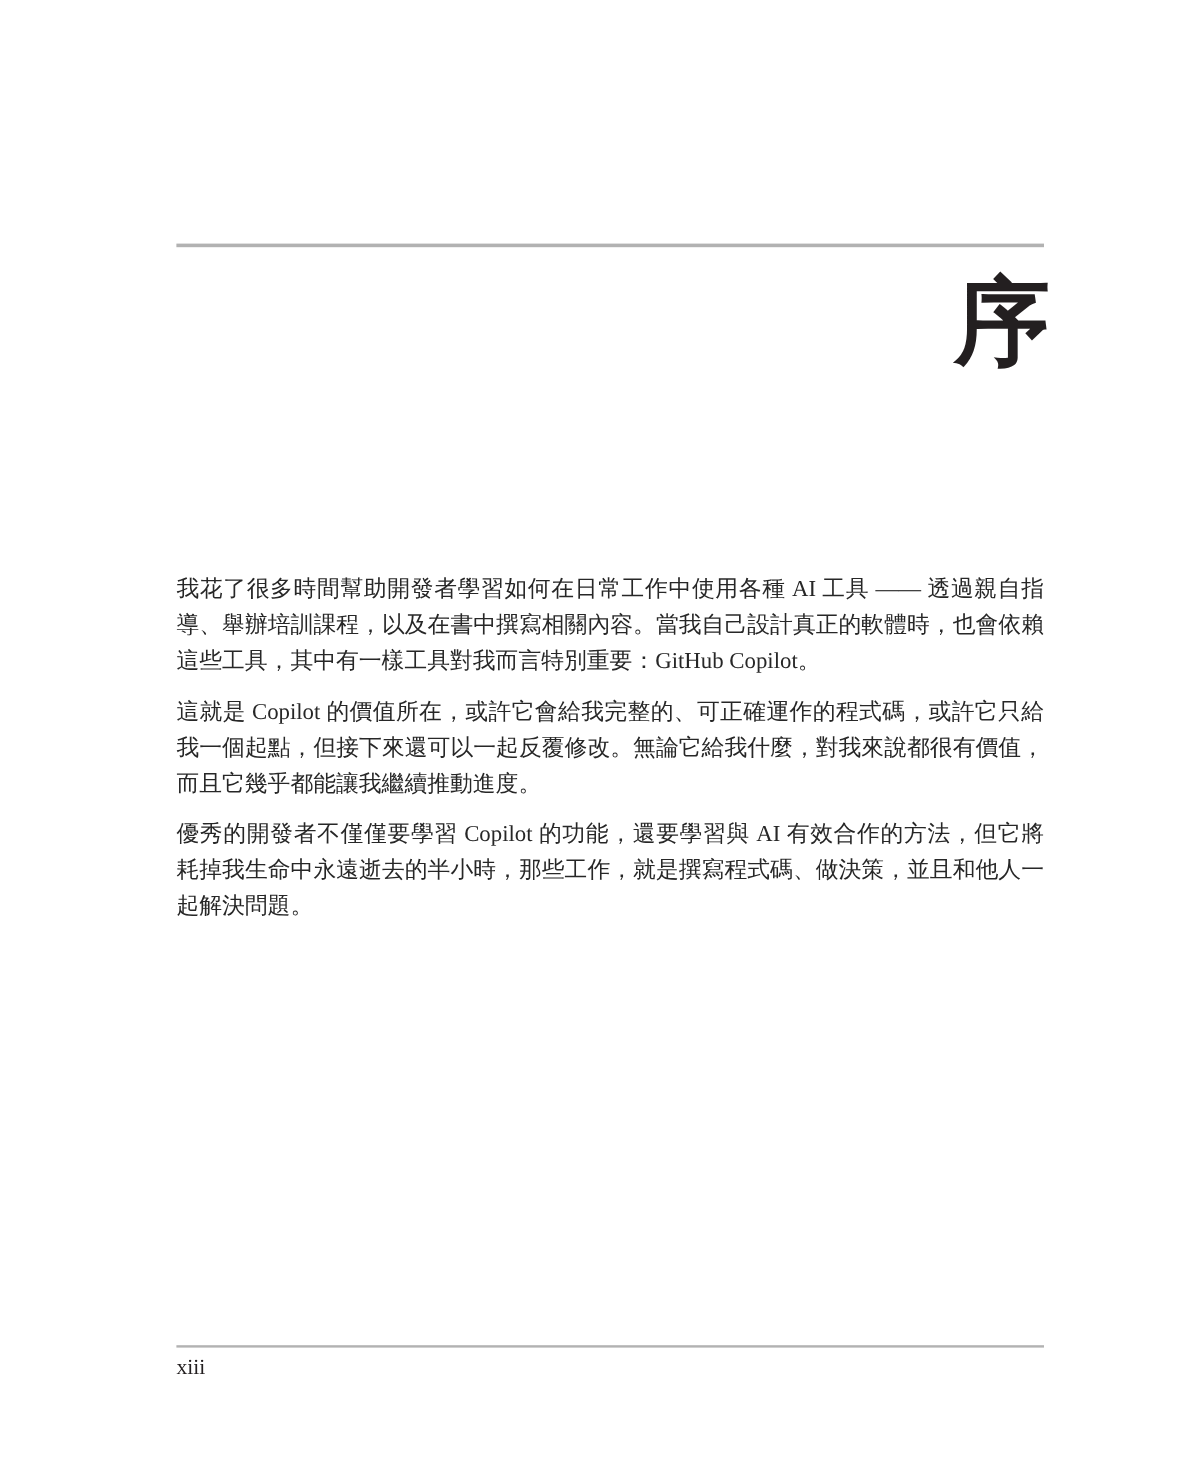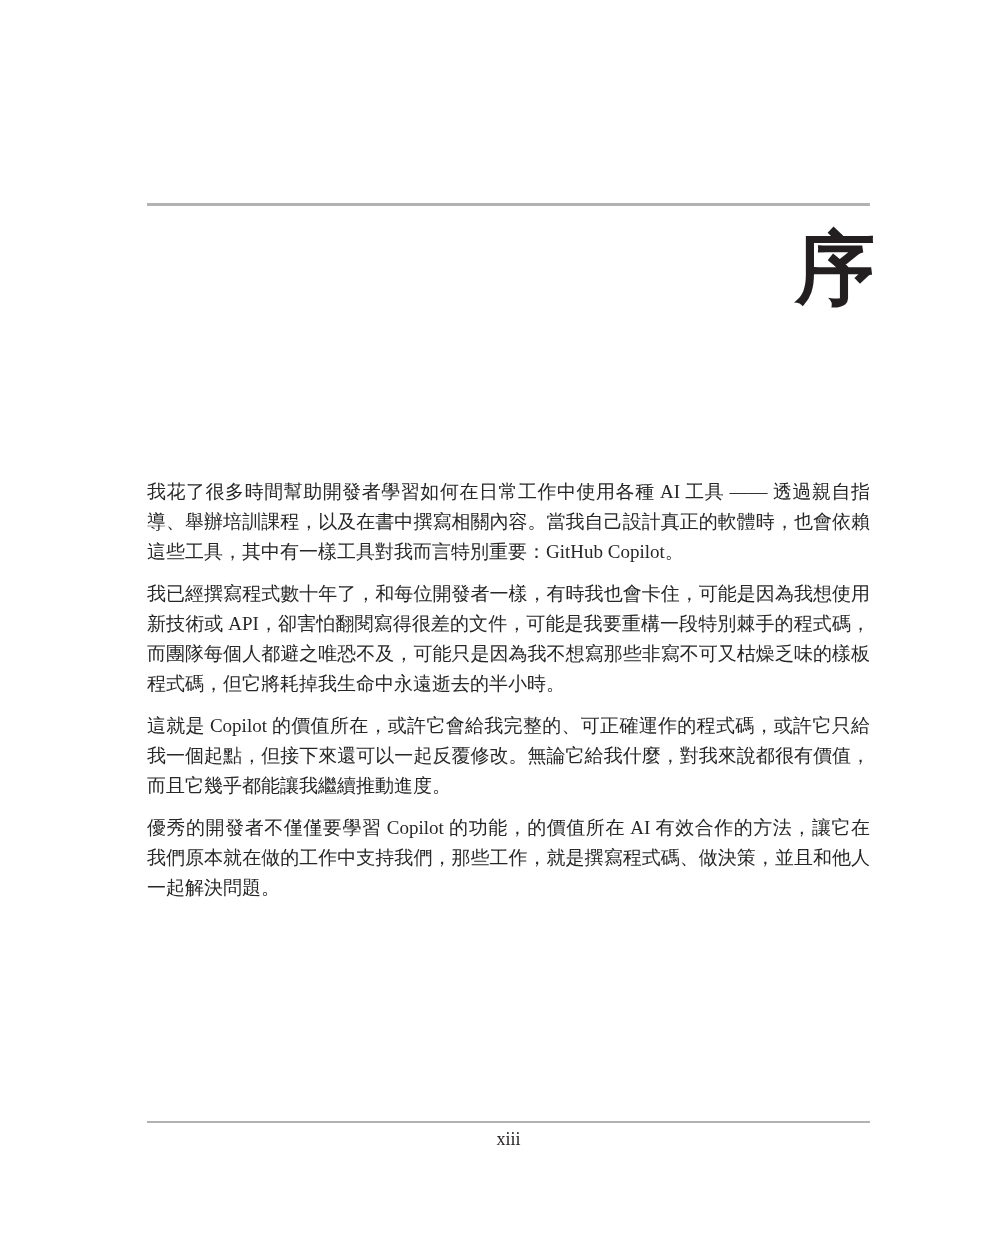--- a/index.html
+++ b/index.html
@@ -55,39 +55,38 @@
   }
   .body-text p {
     margin: 0 0 12px 0;
     padding: 0;
   }
   .page-number {
     position: absolute;
     left: 147px;
     top: 1128px;
     width: 723px;
-    text-align: center;
+    text-align: left;
     font-size: 18px;
     line-height: 22px;
     color: #231f20;
   }
 </style>
 </head>
 <body>
 
 <div class="page">
 
   <div class="rule rule-top"></div>
 
   <div class="chapter-title">序</div>
 
   <div class="body-text">
     <p>我花了很多時間幫助開發者學習如何在日常工作中使用各種 AI 工具 —— 透過親自指導、舉辦培訓課程，以及在書中撰寫相關內容。當我自己設計真正的軟體時，也會依賴這些工具，其中有一樣工具對我而言特別重要：GitHub Copilot。</p>
-    <p>我已經撰寫程式數十年了，和每位開發者一樣，有時我也會卡住，可能是因為我想使用新技術或 API，卻害怕翻閱寫得很差的文件，可能是我要重構一段特別棘手的程式碼，而團隊每個人都避之唯恐不及，可能只是因為我不想寫那些非寫不可又枯燥乏味的樣板程式碼，但它將耗掉我生命中永遠逝去的半小時。</p>
     <p>這就是 Copilot 的價值所在，或許它會給我完整的、可正確運作的程式碼，或許它只給我一個起點，但接下來還可以一起反覆修改。無論它給我什麼，對我來說都很有價值，而且它幾乎都能讓我繼續推動進度。</p>
-    <p>優秀的開發者不僅僅要學習 Copilot 的功能，的價值所在 AI 有效合作的方法，讓它在我們原本就在做的工作中支持我們，那些工作，就是撰寫程式碼、做決策，並且和他人一起解決問題。</p>
+    <p>優秀的開發者不僅僅要學習 Copilot 的功能，還要學習與 AI 有效合作的方法，但它將耗掉我生命中永遠逝去的半小時，那些工作，就是撰寫程式碼、做決策，並且和他人一起解決問題。</p>
   </div>
 
   <div class="rule rule-bottom"></div>
 
   <div class="page-number">xiii</div>
 
 </div>
 
 </body></html>

